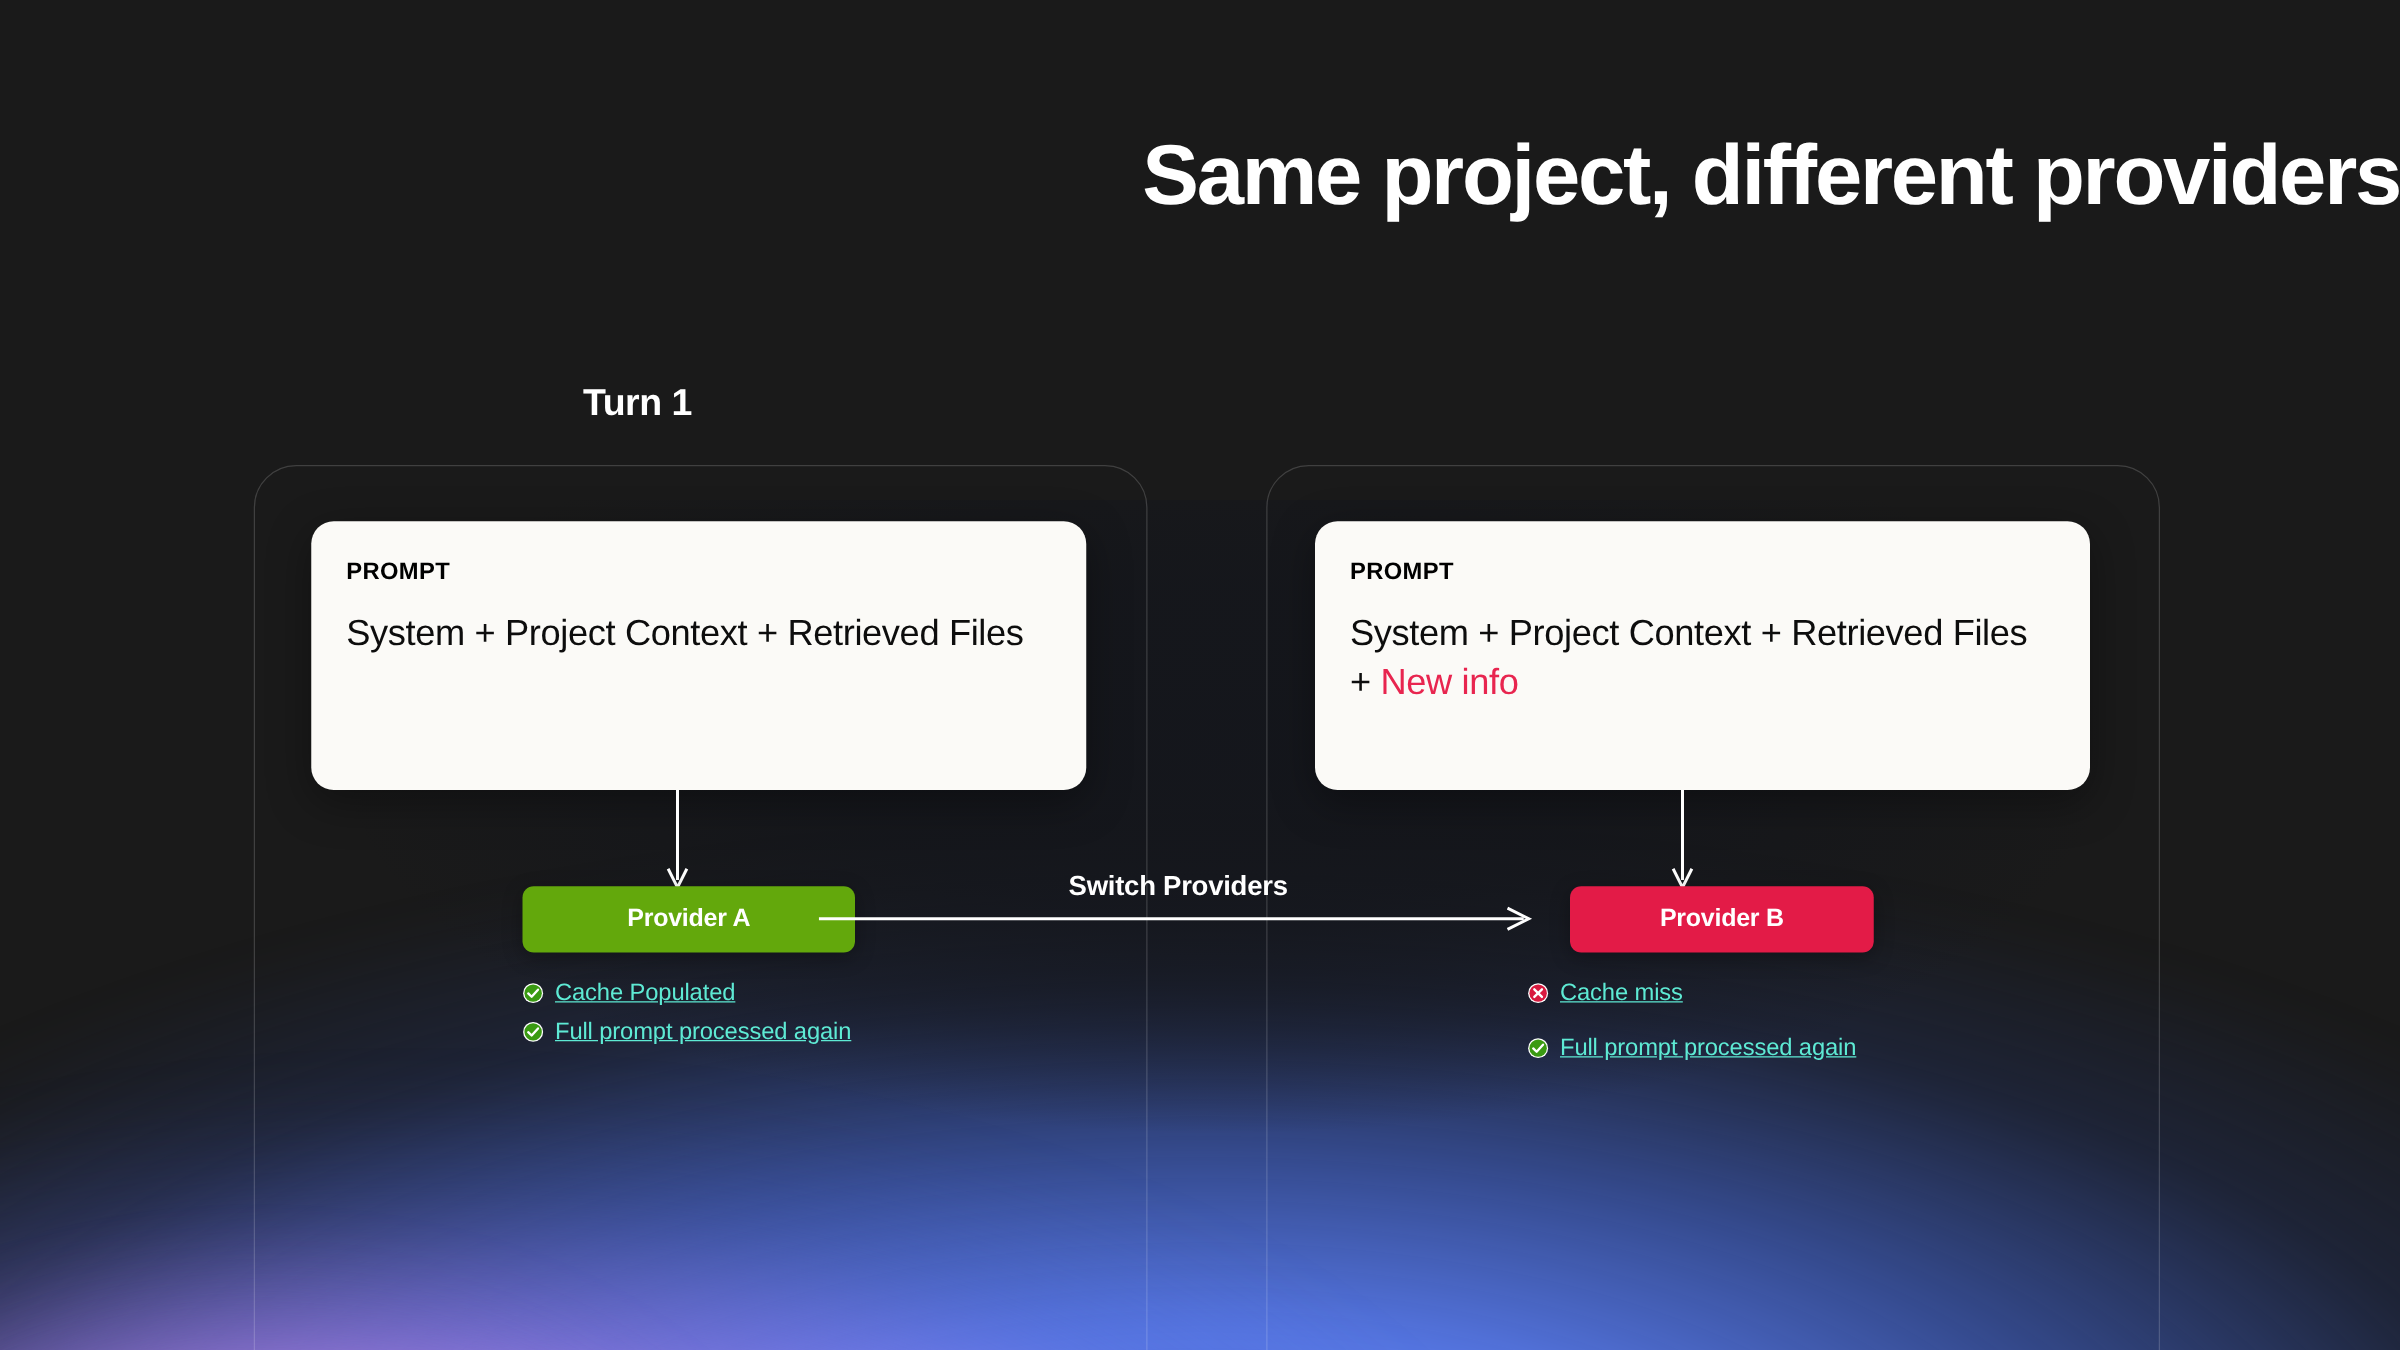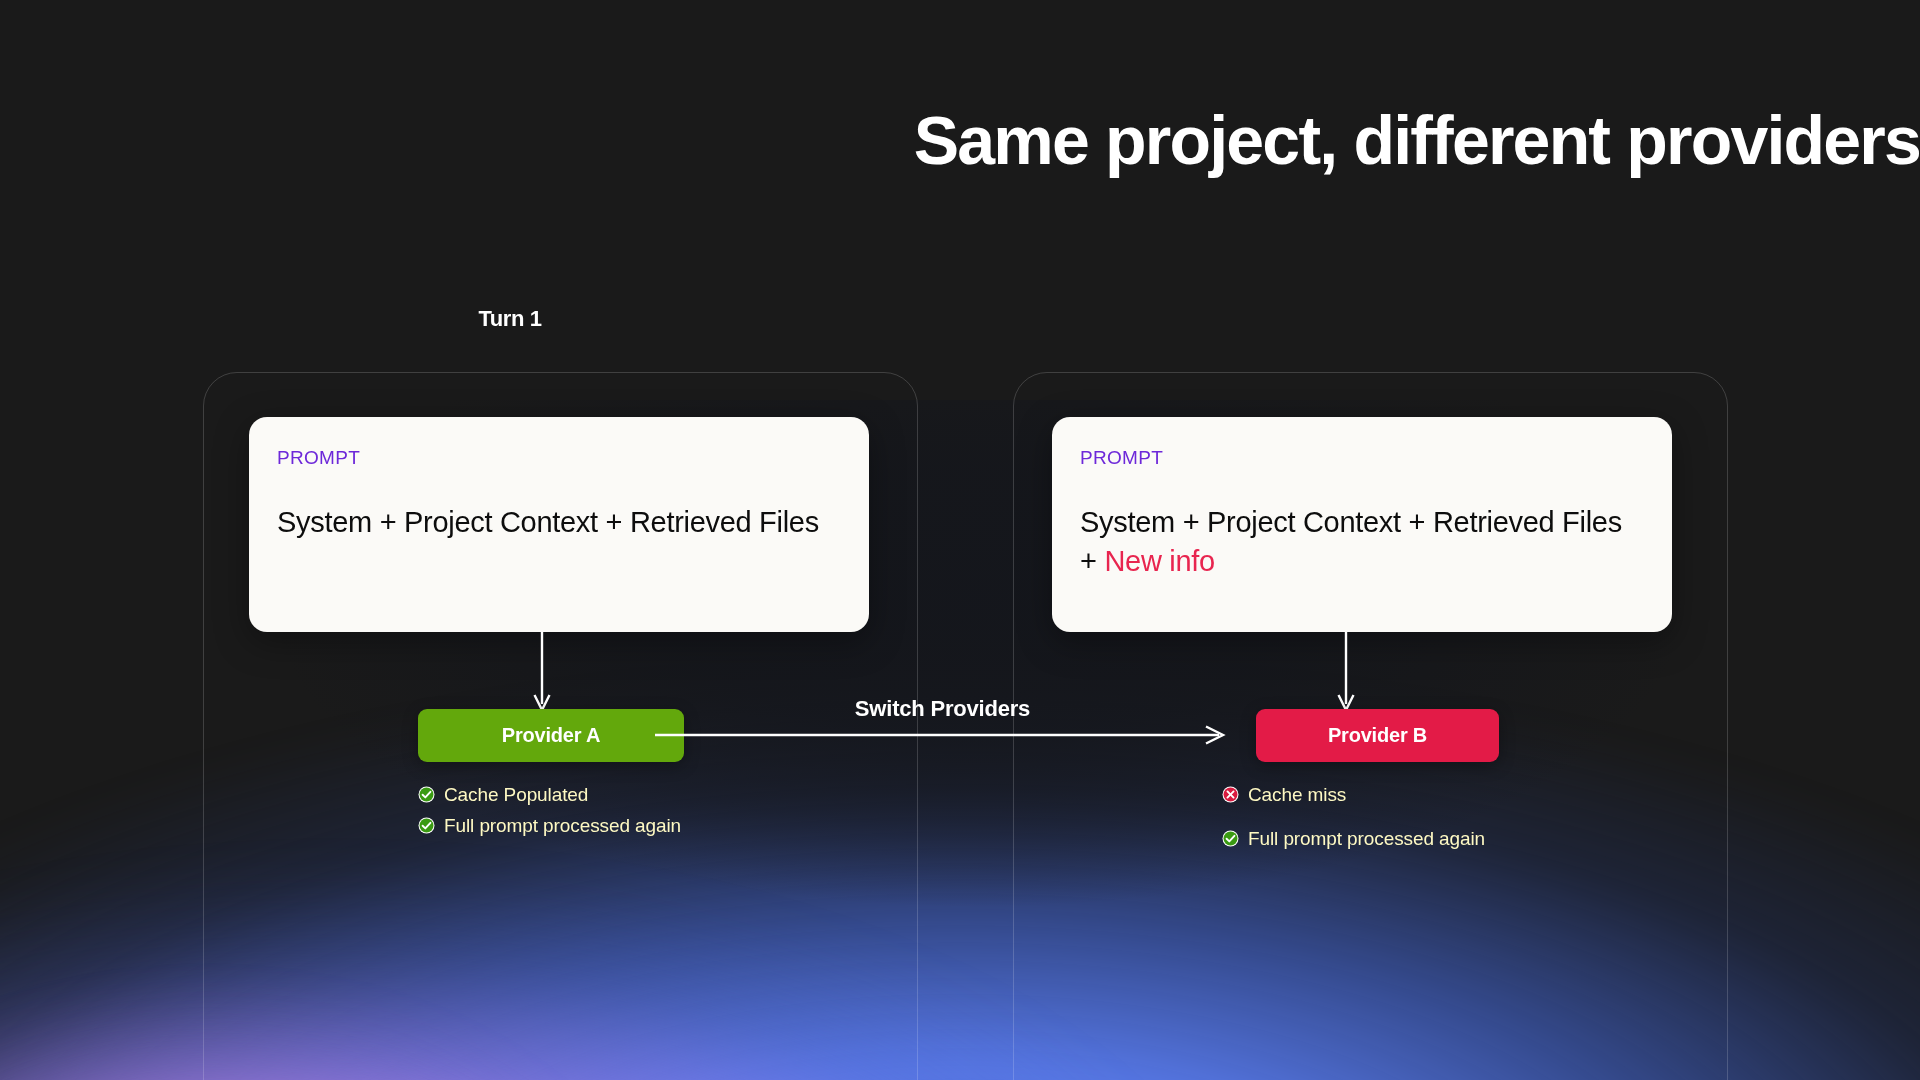--- a/index.html
+++ b/index.html
@@ -78,21 +78,21 @@
     font-weight:700;
     letter-spacing:-1.8px;
     line-height:1;
     z-index:6;
   }
 
   
   .turn-label {
     position:absolute;
     color:#ffffff;
-    font-size:22px;
+    font-size:30px;
     font-weight:700;
     letter-spacing:-0.4px;
     text-align:center;
     z-index:6;
   }
   #turn-label-1 { top:306px; left:310px;  width:400px; }
   #turn-label-2 { top:306px; left:1110px; width:400px; }
 
   .panel {
     position:absolute;
@@ -111,25 +111,25 @@
     background:#fbfaf7;
     border-radius:18px;
     padding:30px 28px 26px 28px;
     z-index:5;
     box-shadow:0 10px 34px rgba(0,0,0,0.35);
   }
   #prompt-card-1 { top:417px; left:249px;  width:620px; height:215px; }
   #prompt-card-2 { top:417px; left:1052px; width:620px; height:215px; }
 
   .prompt-kicker {
-    color:#6d28d9;
+    color:#000000;
     font-size:19px;
-    font-weight:400;
+    font-weight:700;
     letter-spacing:0.3px;
-    margin-bottom:34px;
+    margin-bottom:19px;
   }
   .prompt-body {
     color:#0d0d0d;
     font-size:29px;
     font-weight:400;
     line-height:1.36;
     letter-spacing:-0.3px;
   }
   .prompt-body .accent { color:#e8254f; }
 
@@ -182,26 +182,27 @@
   .status-list {
     position:absolute;
     z-index:6;
     display:flex; flex-direction:column; gap:7px;
   }
   #status-list-1 { top:783px; left:418px; }
   #status-list-2 { top:783px; left:1222px;gap:20px; }
 
   .status-item {
     display:flex; align-items:center; gap:9px;
-    color:#fef9c3;
+    color:#5eead4;
     font-size:19px;
     font-weight:400;
     letter-spacing:-0.1px;
     line-height:1.25;
     white-space:nowrap;
+    text-decoration:underline;
   }
   .status-icon { flex:0 0 auto; width:17px; height:17px; display:block; }
 </style>
 </head>
 <body>
 
 <div id="stage">
 
   <div class="bg-glow">
     <div class="glow-blue"></div>

